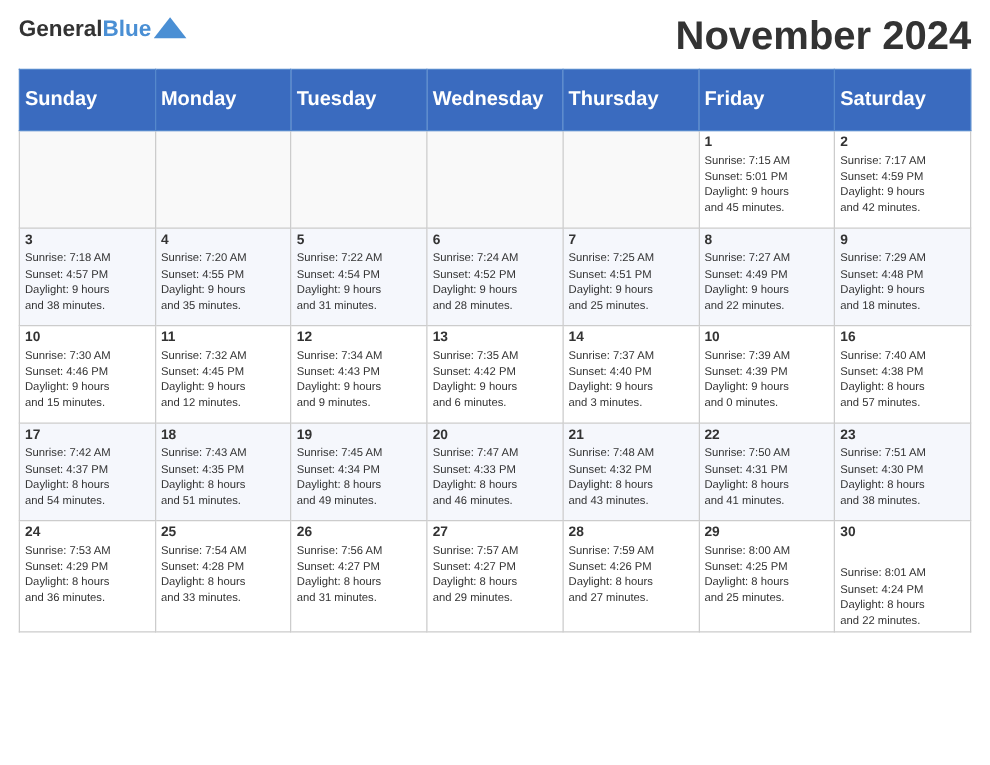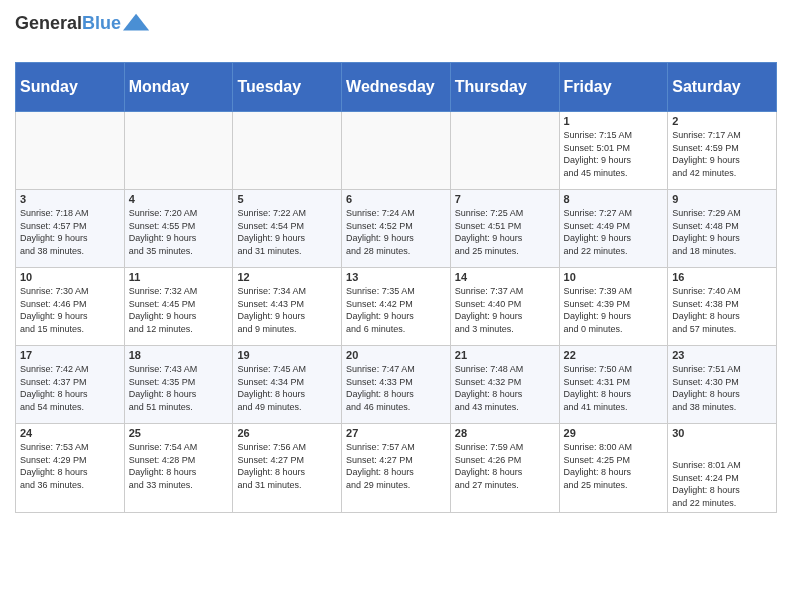--- a/index.html
+++ b/index.html
@@ -11,21 +11,21 @@
       overflow: hidden;
     }
     .container {
       width: 792px;
       padding: 10px 15px;
     }
     .header {
       display: flex;
       justify-content: space-between;
       align-items: flex-start;
-      margin-bottom: 24px;
+      margin-bottom: 8px;
     }
     .logo {
       display: flex;
       align-items: center;
     }
     .logo-text {
       font-size: 18px;
       font-weight: bold;
       color: #333;
       line-height: 1.1;
@@ -102,20 +102,21 @@
           <div class="logo-text">
             <span style="color:#333;">General</span><span style="color:#4a8fd4;">Blue</span>
           </div>
           <svg class="logo-icon" viewBox="0 0 30 30">
             <polygon points="14,4 28,22 0,22" fill="#4a8fd4"></polygon>
           </svg>
         </div>
       </div>
     </div>
     <div class="title-block">
+      <div class="month-title">November 2024</div>
     </div>
   </div>
 
   <table>
     <thead>
       <tr>
       <th>Sunday</th>
           <th>Monday</th>
           <th>Tuesday</th>
           <th>Wednesday</th>

